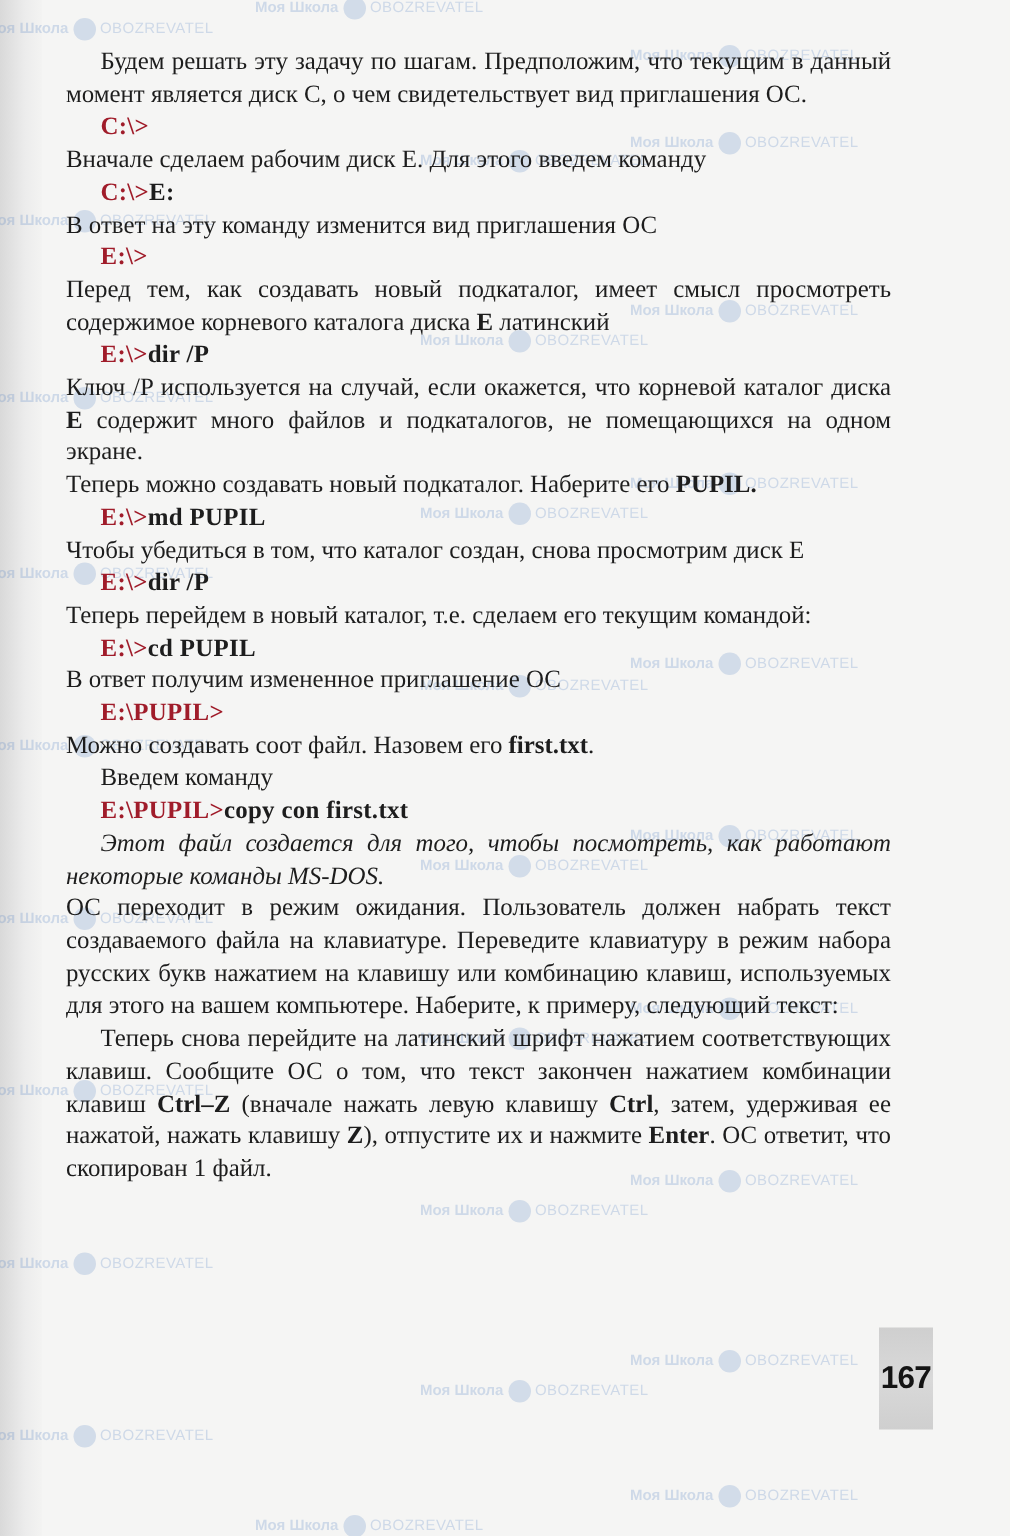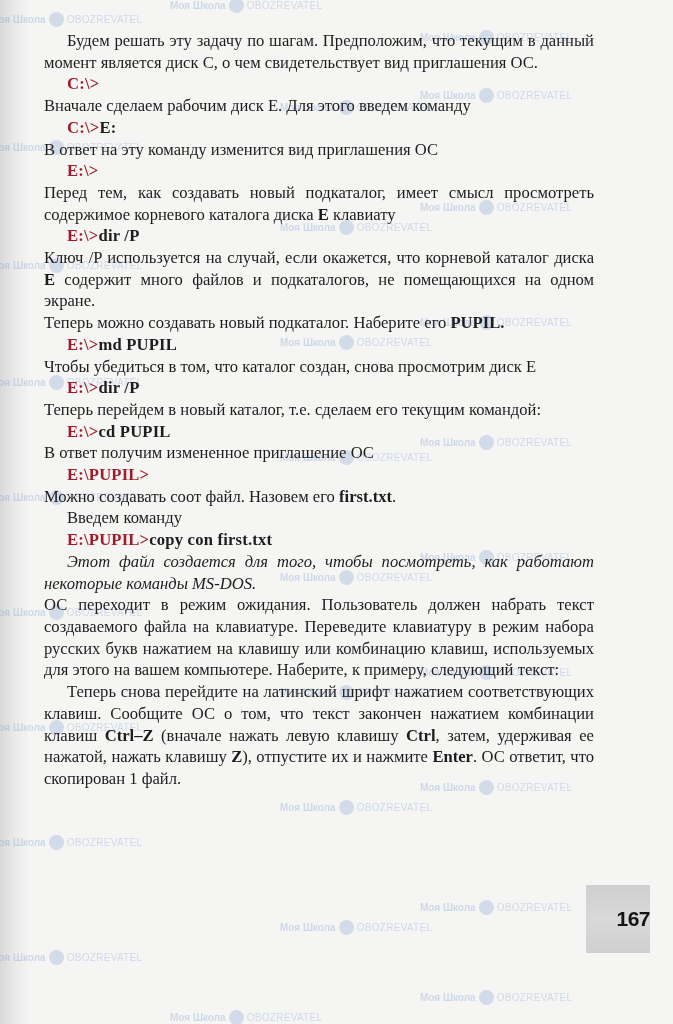--- a/index.html
+++ b/index.html
@@ -27,23 +27,23 @@
   .cmd {
     margin: 0; padding-left: 23px; font-weight: bold; font-size: 16.6px;
     line-height: 21.7px; letter-spacing: 0.2px;
   }
   .prompt { color: #a01c2a; font-weight: bold; }
   .argtext { color: #1d1d1d; font-weight: bold; }
   .b { font-weight: bold; }
   .red { color: #b3262c; }
   .it { font-style: italic; }
   .pagenum-tab {
-    position: absolute; left: 586px; top: 885px; width: 64px; height: 68px;
+    position: absolute; left: 586px; top: 885px; width: 36px; height: 68px;
     background: linear-gradient(#cfcfcf, #d9d9d9 50%, #cfcfcf);
-    display: flex; align-items: center; justify-content: flex-end;
+    display: flex; align-items: center; justify-content: center;
   }
   .pagenum {
     font-family: "Liberation Sans", "DejaVu Sans", sans-serif;
     font-weight: bold; font-size: 21px; color: #141414; letter-spacing: -0.5px;
   }
   .wm {
     position: absolute; font-family: "Liberation Sans", "DejaVu Sans", sans-serif;
     font-size: 10px; color: rgba(70,120,190,0.22); white-space: nowrap;
     display: flex; align-items: center; gap: 3px; pointer-events: none;
   }
@@ -208,21 +208,21 @@
     </div>
   </div>
 
 <div class="content" id="content">
     <p class="p indent"><span>Будем решать эту задачу по шагам. Предположим, что теку­щим в данный момент является диск С, о чем свидетельствует вид приглашения ОС.</span></p>
     <p class="cmd"><span class="prompt">C:\&gt;</span></p>
     <p class="p"><span>Вначале сделаем рабочим диск Е. Для этого введем команду</span></p>
     <p class="cmd"><span class="prompt">C:\&gt;</span><span class="argtext">E:</span></p>
     <p class="p"><span>В ответ на эту команду изменится вид приглашения ОС</span></p>
     <p class="cmd"><span class="prompt">E:\&gt;</span></p>
-    <p class="p"><span>Перед тем, как создавать новый подкаталог, имеет смысл просмот­реть содержимое корневого каталога диска </span><span class="b">Е</span><span> клавиату</span></p>
+    <p class="p"><span>Перед тем, как создавать новый подкаталог, имеет смысл просмот­реть содержимое корневого каталога диска </span><span class="b">Е</span><span> латинский</span></p>
     <p class="cmd"><span class="prompt">E:\&gt;</span><span class="argtext">dir /P</span></p>
     <p class="p"><span>Ключ /P используется на случай, если окажется, что корневой каталог диска </span><span class="b">Е</span><span> содержит много файлов и подкаталогов, не поме­щающихся на одном экране.</span></p>
     <p class="p"><span>Теперь можно создавать новый подкаталог. Наберите его </span><span class="b">PUPIL.</span></p>
     <p class="cmd"><span class="prompt">E:\&gt;</span><span class="argtext">md PUPIL</span></p>
     <p class="p"><span>Чтобы убедиться в том, что каталог создан, снова просмотрим диск Е</span></p>
     <p class="cmd"><span class="prompt">E:\&gt;</span><span class="argtext">dir /P</span></p>
     <p class="p"><span>Теперь перейдем в новый каталог, т.е. сделаем его текущим командой:</span></p>
     <p class="cmd"><span class="prompt">E:\&gt;</span><span class="argtext">cd PUPIL</span></p>
     <p class="p"><span>В ответ получим измененное приглашение ОС</span></p>
     <p class="cmd"><span class="prompt">E:\PUPIL&gt;</span></p>

